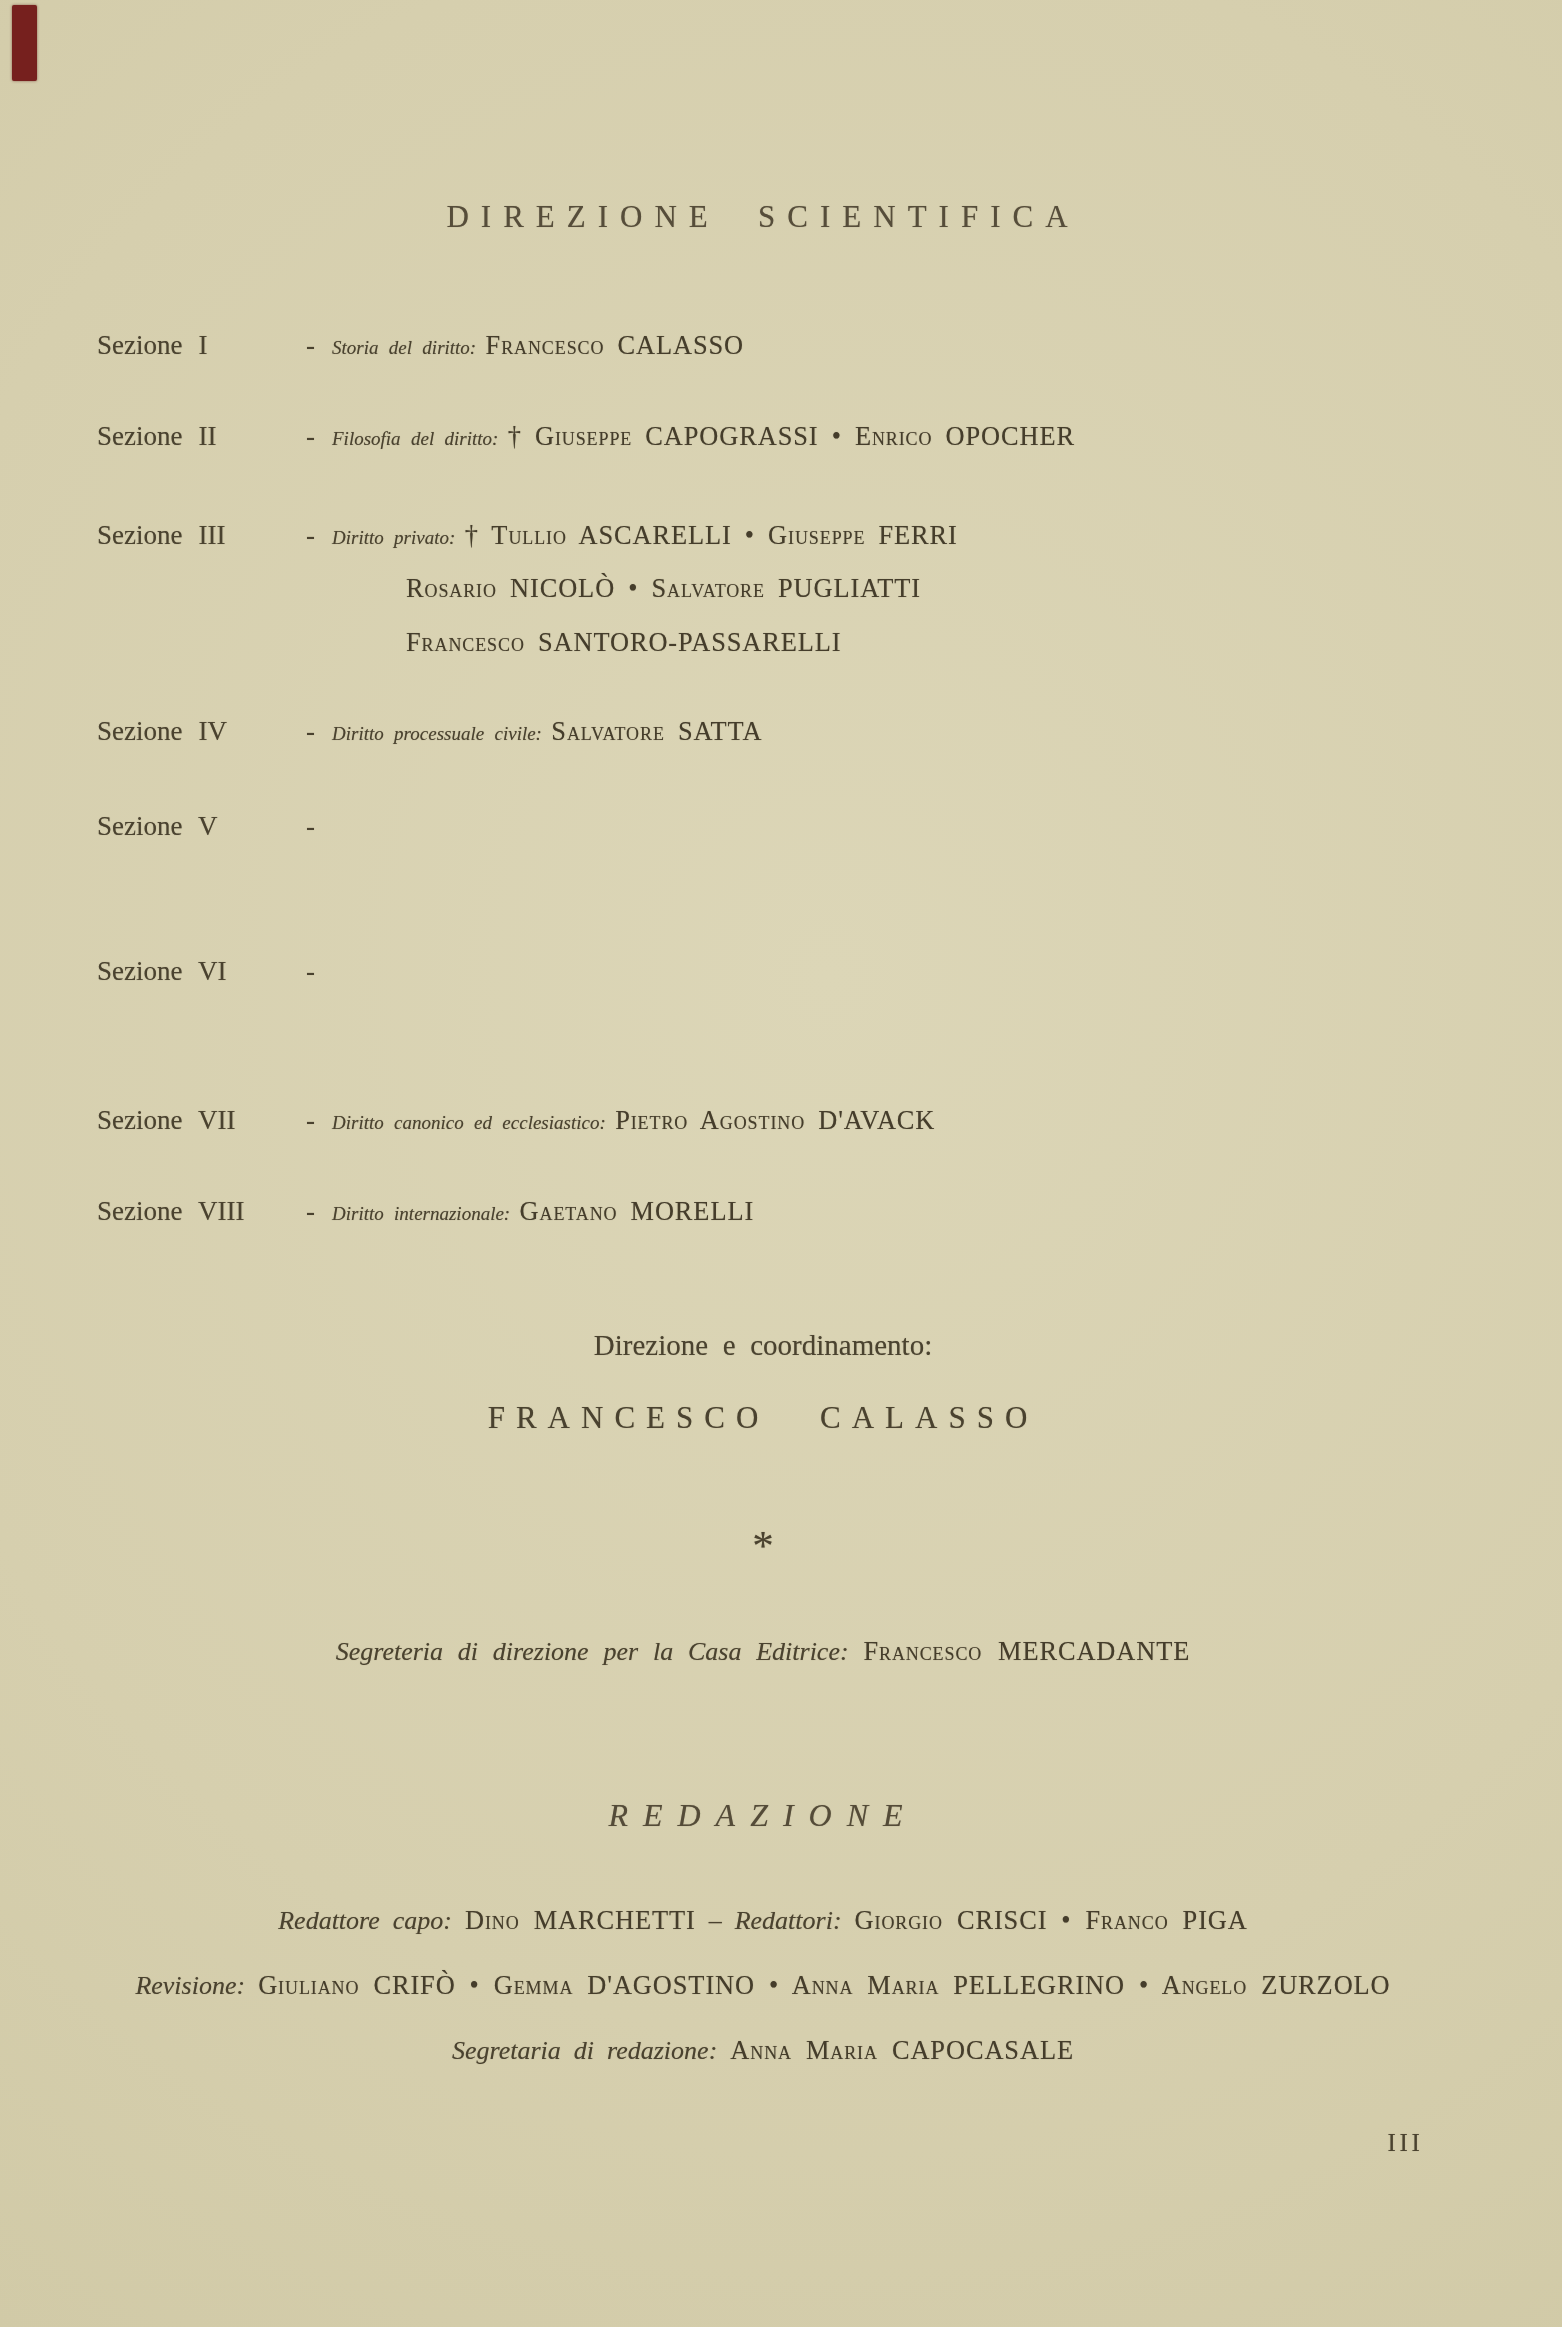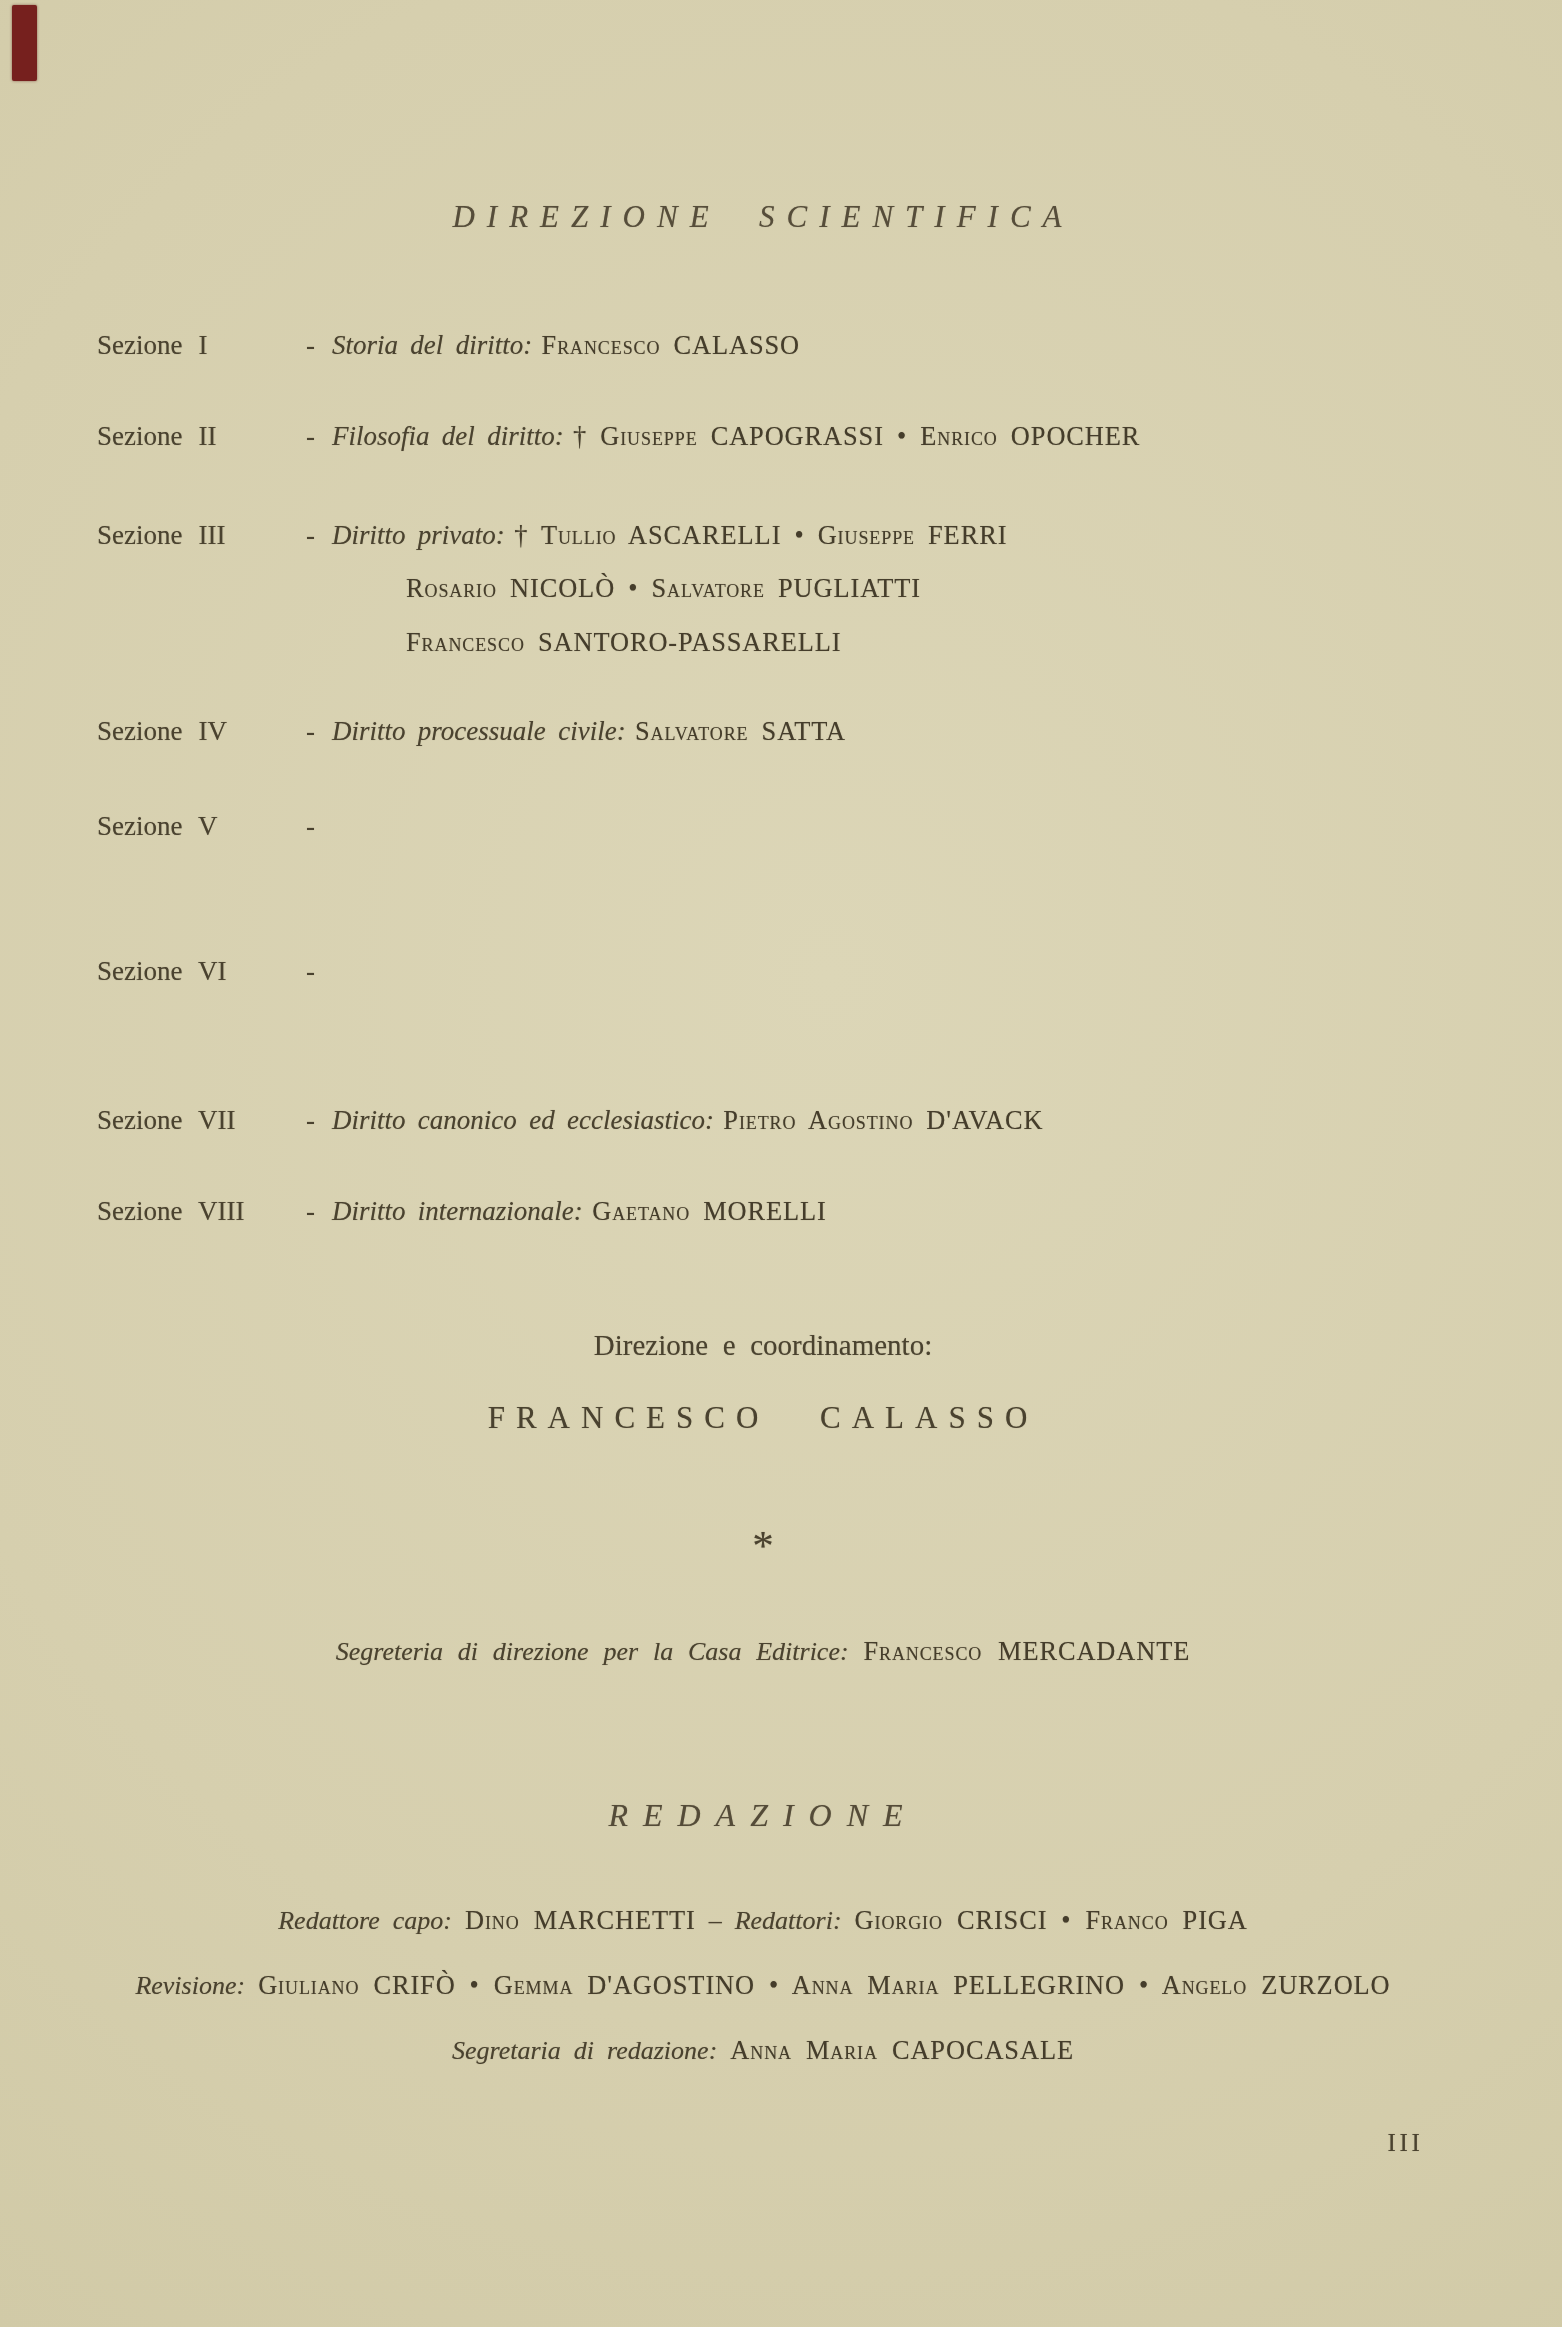--- a/index.html
+++ b/index.html
@@ -15,21 +15,20 @@
   }
   .ink{ text-shadow:0 0 0.9px rgba(74,66,47,0.45); }
   .corner-mark{
     position:absolute;left:12px;top:4.6px;width:25px;height:76px;
     background:#76201e;border-radius:1.9px;
     box-shadow:0 0 2.8px rgba(90,25,22,0.6);
   }
   .doc-title{
     position:absolute;left:95px;width:1336px;top:198px;
     text-align:center;
-    font-style:italic;
     font-size:31px;line-height:37px;
     letter-spacing:12px;word-spacing:18.6px;
     color:#564d3a;
   }
   .row{
     position:absolute;left:97px;width:1368px;
     display:flex;align-items:flex-start;
   }
   .row .label{
     flex:0 0 209px;
@@ -38,21 +37,21 @@
   .row .dash{
     flex:0 0 26px;
     font-size:27px;line-height:28px;
   }
   .row .content{ flex:1 1 auto; }
   .line{ line-height:28px; word-spacing:5.6px; white-space:nowrap; }
   .line + .line{ margin-top:21.3px; }
   .line.cont{ padding-left:74px; }
   .subject{
     font-style:italic;
-    font-size:27px;
+    font-size:19px;
   }
   .names{
     font-variant:small-caps;
     font-size:26.4px;
     letter-spacing:0.9px;
     color:#453d2b;
   }
   .center-block{
     position:absolute;left:95px;width:1336px;text-align:center;
   }

